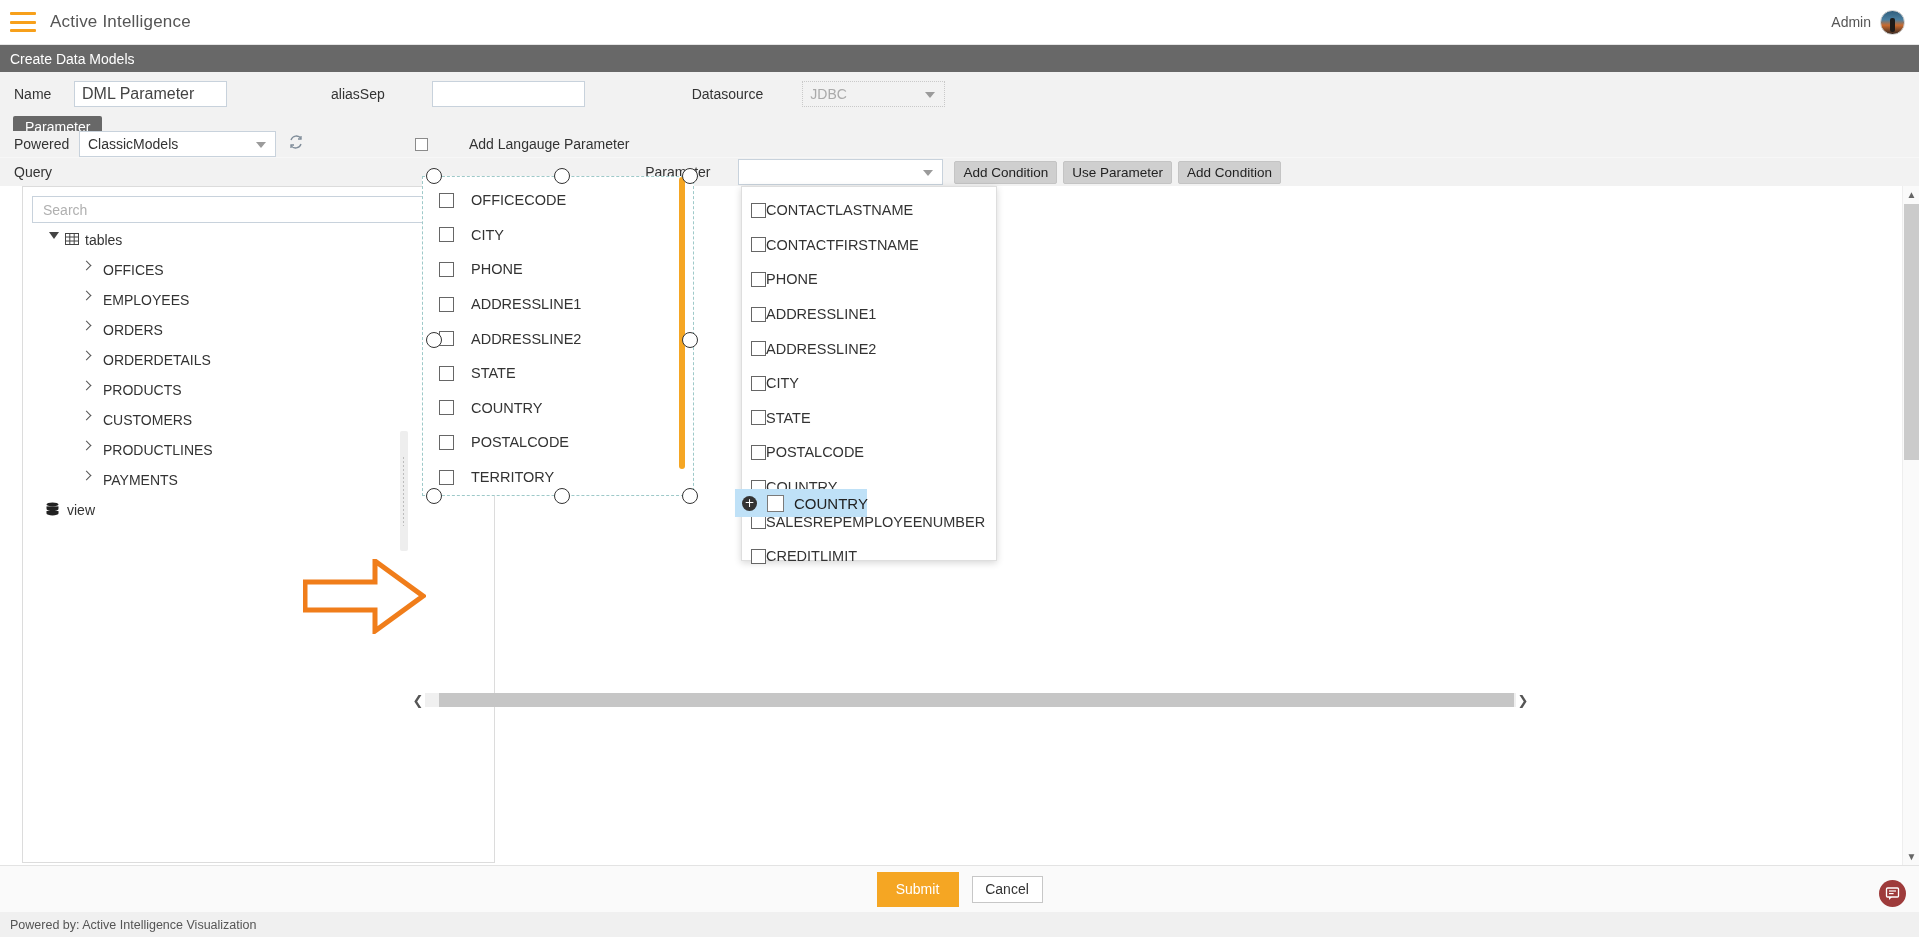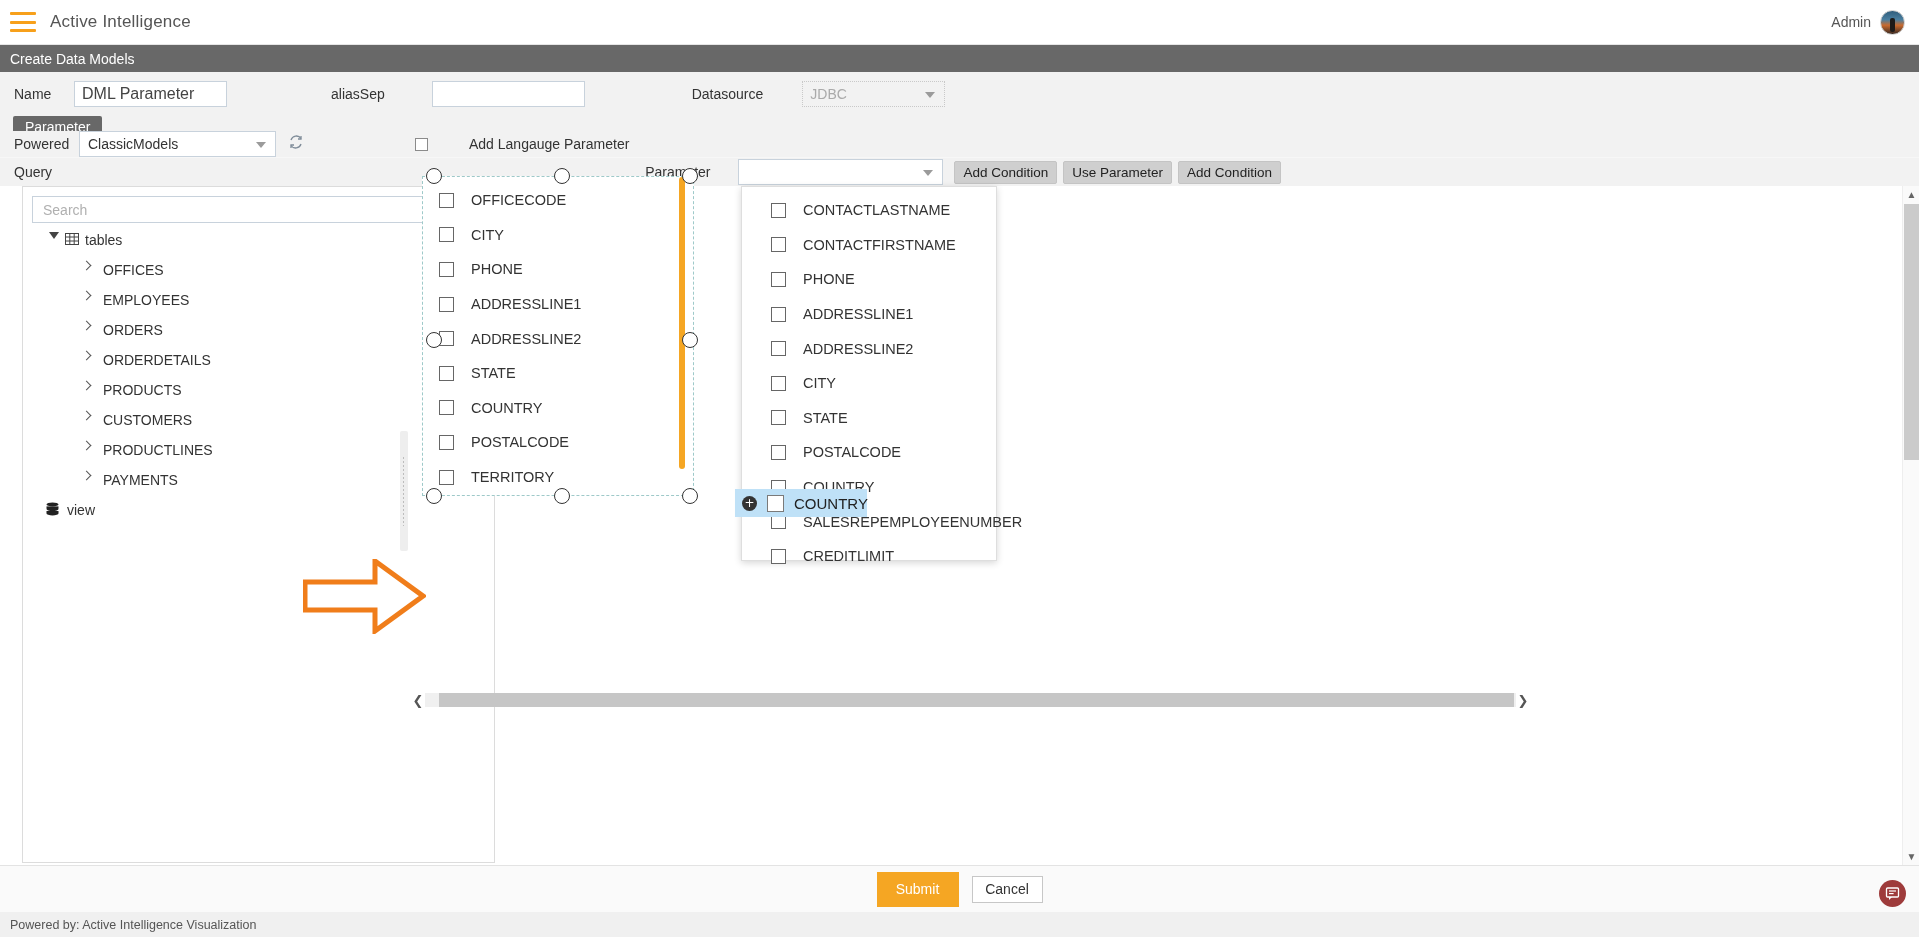--- a/index.html
+++ b/index.html
@@ -176,21 +176,21 @@
     background:#fff; border:1.4px solid #333; cursor:pointer; z-index:6;
   }
 
   
   .popup {
     position:absolute; left:741px; top:0; width:256px; height:375px;
     background:#fff; border:1px solid #dedede;
     box-shadow:0 2px 7px rgba(0,0,0,.16);
   }
   .popup-list { padding-top:6px; }
-  .popup-row { display:flex; align-items:center; height:34.6px; padding-left:29px; gap:17px; }
+  .popup-row { display:flex; align-items:center; height:34.6px; padding-left:9px; }
 
   
   .ghost {
     position:absolute; left:735px; top:303px; width:132px; height:28px;
     background:#bfe1f7; display:flex; align-items:center; gap:10px;
     padding-left:7px; z-index:20;
   }
   .ghost-badge {
     width:15px; height:15px; border-radius:50%; background:#333; color:#fff;
     font-size:12px; line-height:15px; text-align:center; flex:none;

